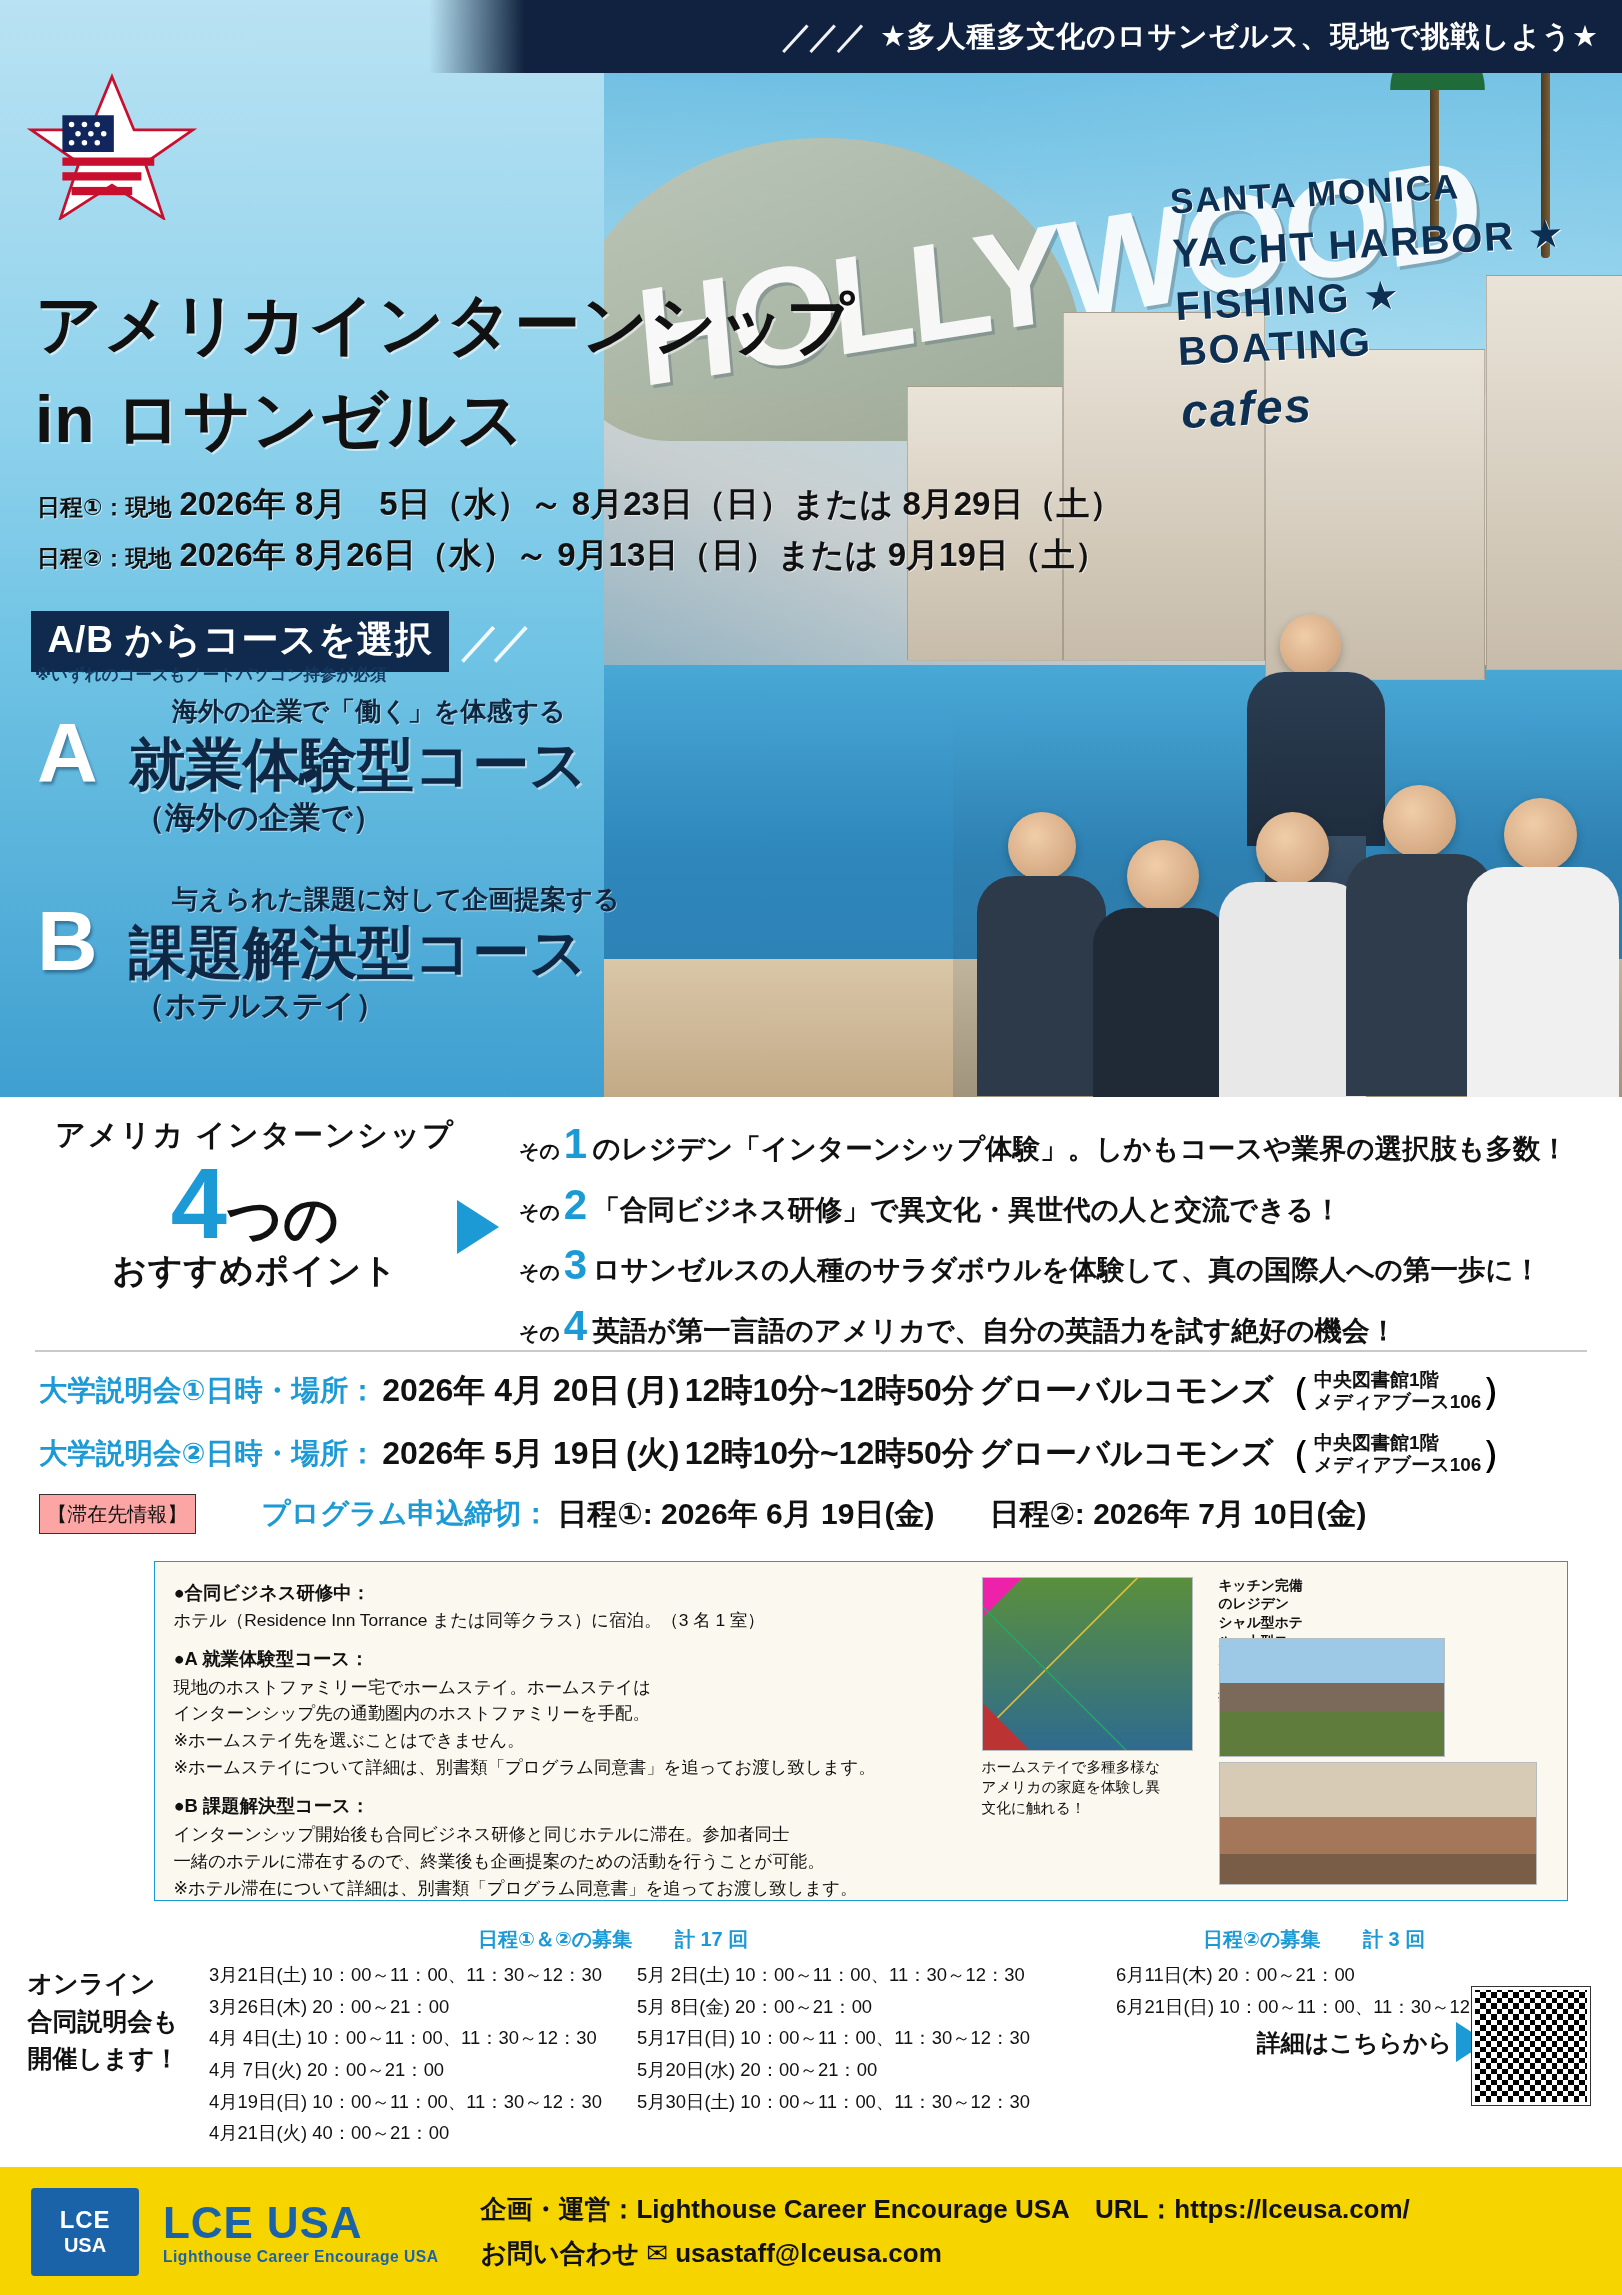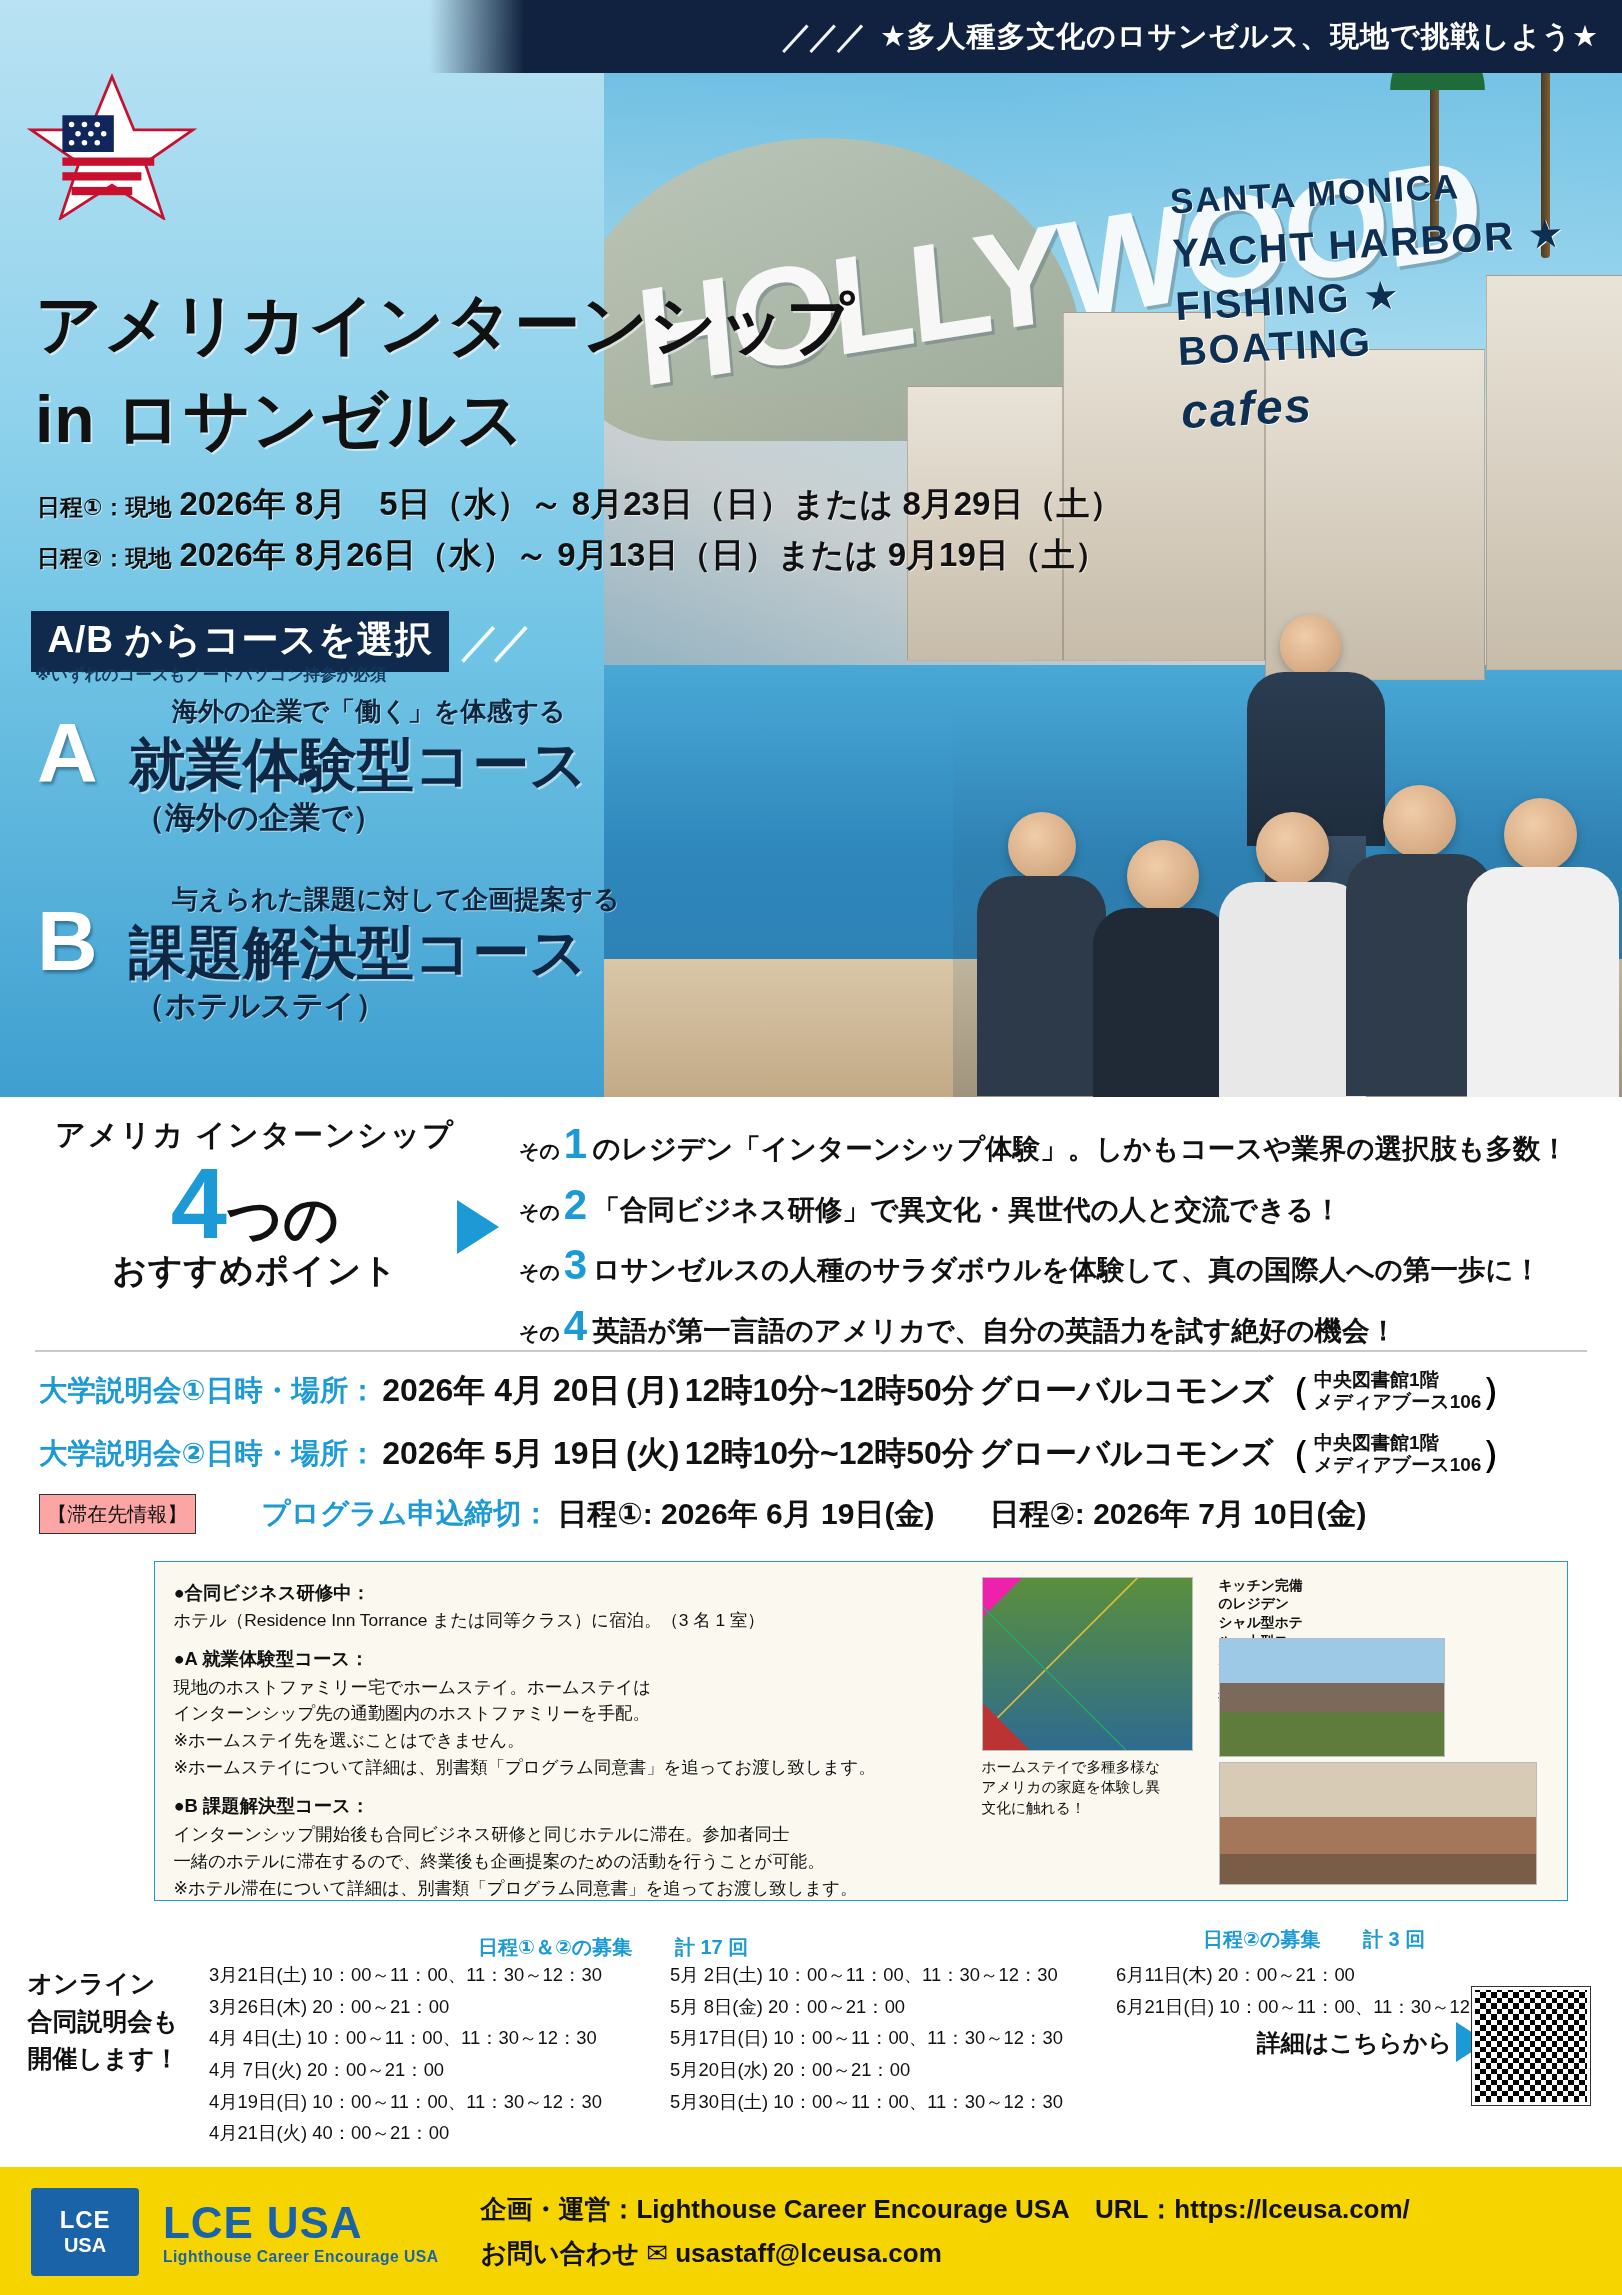--- a/index.html
+++ b/index.html
@@ -467,39 +467,39 @@
       <div class="ph ph-house"></div>
       <div class="ph ph-room"></div>
     </div>
   </div>
 
   <div class="online">
     <div class="online-left" style="white-space:pre-line;">オンライン
 合同説明会も
 開催します！</div>
 
-    <div class="onl-head" style="left:478px;top:15px;">
+    <div class="onl-head" style="left:478px;top:7px;">
       <span>日程①＆②の募集</span>
       <span class="cnt">計 17 回</span>
     </div>
     <div class="onl-head" style="left:1203px;top:7.3px;">
       <span>日程②の募集</span>
       <span class="cnt">計 3 回</span>
     </div>
 
     <div class="onl-col" style="left:209px;top:40px;">
       <div>3月21日(土) 10：00～11：00、11：30～12：30</div>
       <div>3月26日(木) 20：00～21：00</div>
       <div>4月 4日(土) 10：00～11：00、11：30～12：30</div>
       <div>4月 7日(火) 20：00～21：00</div>
       <div>4月19日(日) 10：00～11：00、11：30～12：30</div>
       <div>4月21日(火) 40：00～21：00</div>
     </div>
 
-    <div class="onl-col" style="left:670px;top:40px;">
+    <div class="onl-col" style="left:637px;top:40px;">
       <div>5月 2日(土) 10：00～11：00、11：30～12：30</div>
       <div>5月 8日(金) 20：00～21：00</div>
       <div>5月17日(日) 10：00～11：00、11：30～12：30</div>
       <div>5月20日(水) 20：00～21：00</div>
       <div>5月30日(土) 10：00～11：00、11：30～12：30</div>
     </div>
 
     <div class="onl-col" style="left:1116px;top:40px;">
       <div>6月11日(木) 20：00～21：00</div>
       <div>6月21日(日) 10：00～11：00、11：30～12：30</div>

